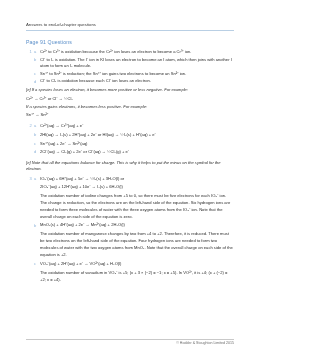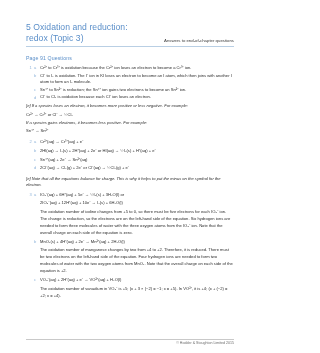--- a/index.html
+++ b/index.html
@@ -131,21 +131,20 @@
     font-size: 3.6px;
     color: #6d6d6d;
   }
 </style>
 </head>
 <body>
 
 <div class="page">
 
   <div class="header">
-    <div class="doc-title">5 Oxidation and reduction: redox (Topic 3)</div>
     <div class="doc-subtitle">Answers to end-of-chapter questions</div>
   </div>
 
   <div class="section-title">Page 91 Questions</div>
 
   <div class="qlist">
 
     <div class="qitem">
       <div class="qnum">1</div>
       <div class="qbody">

